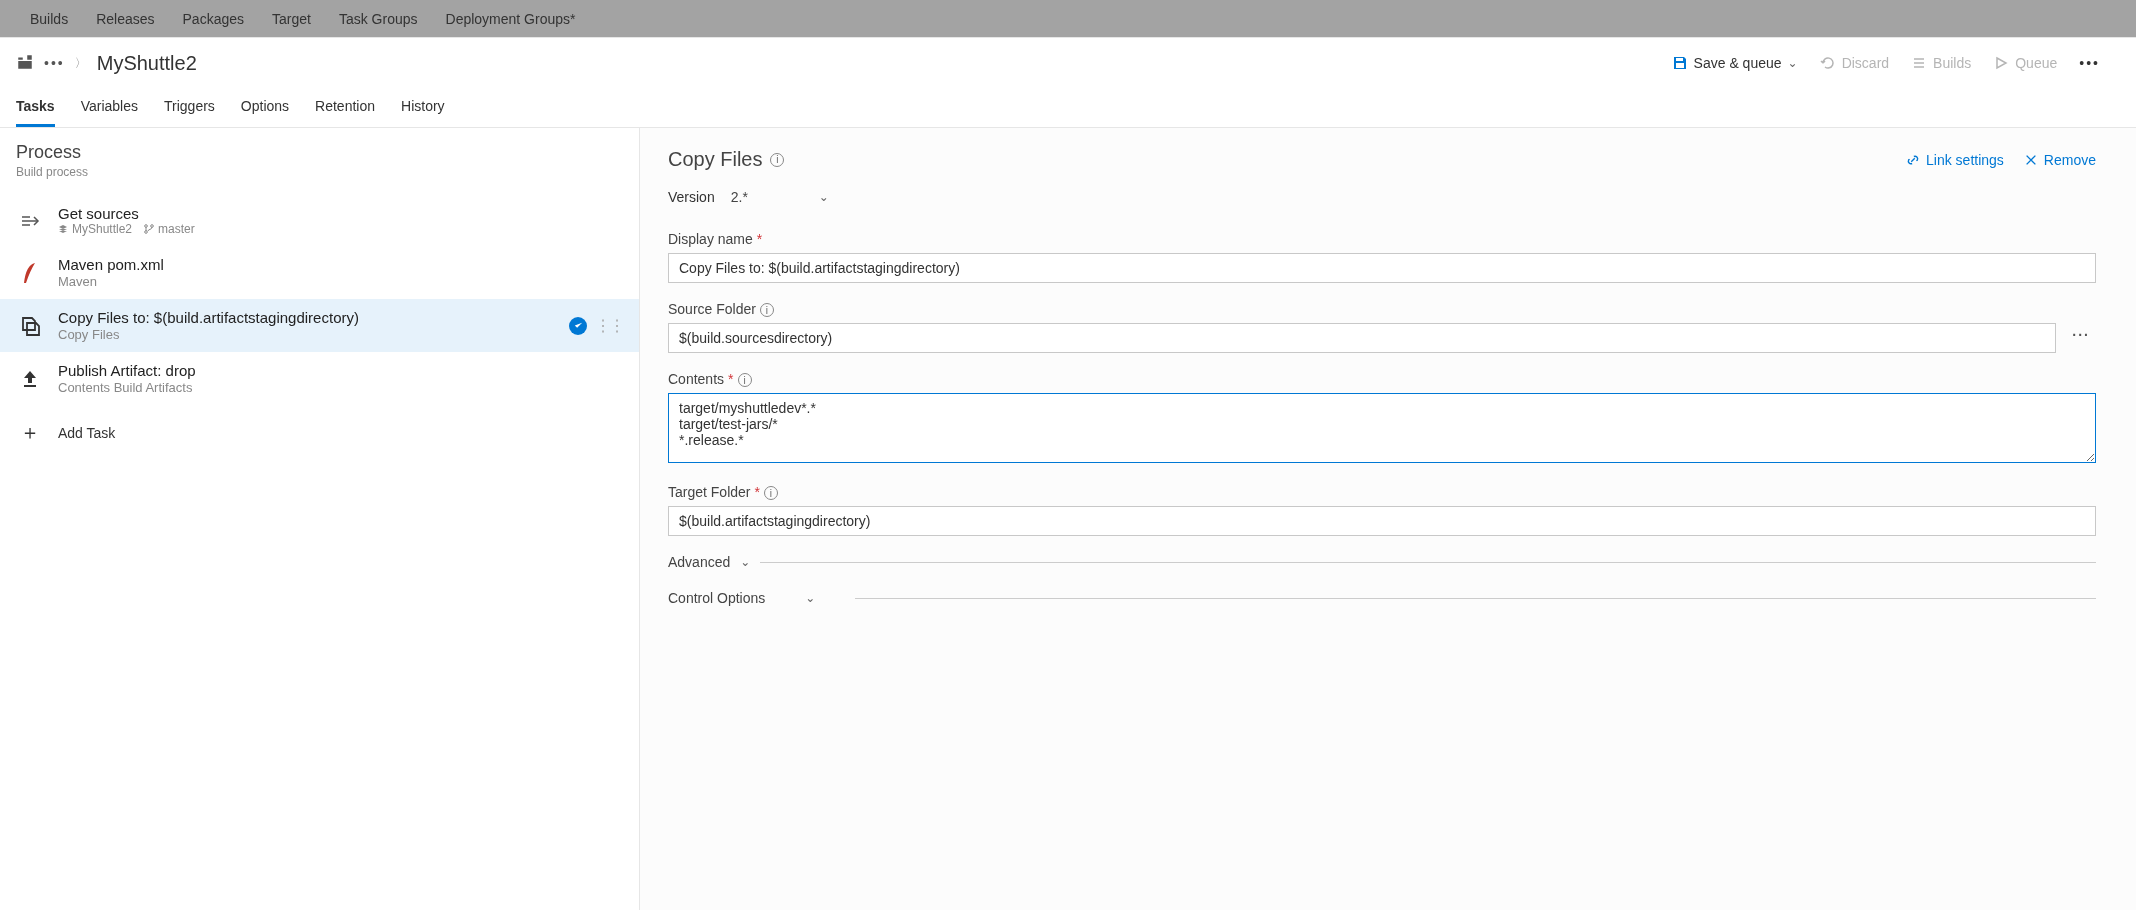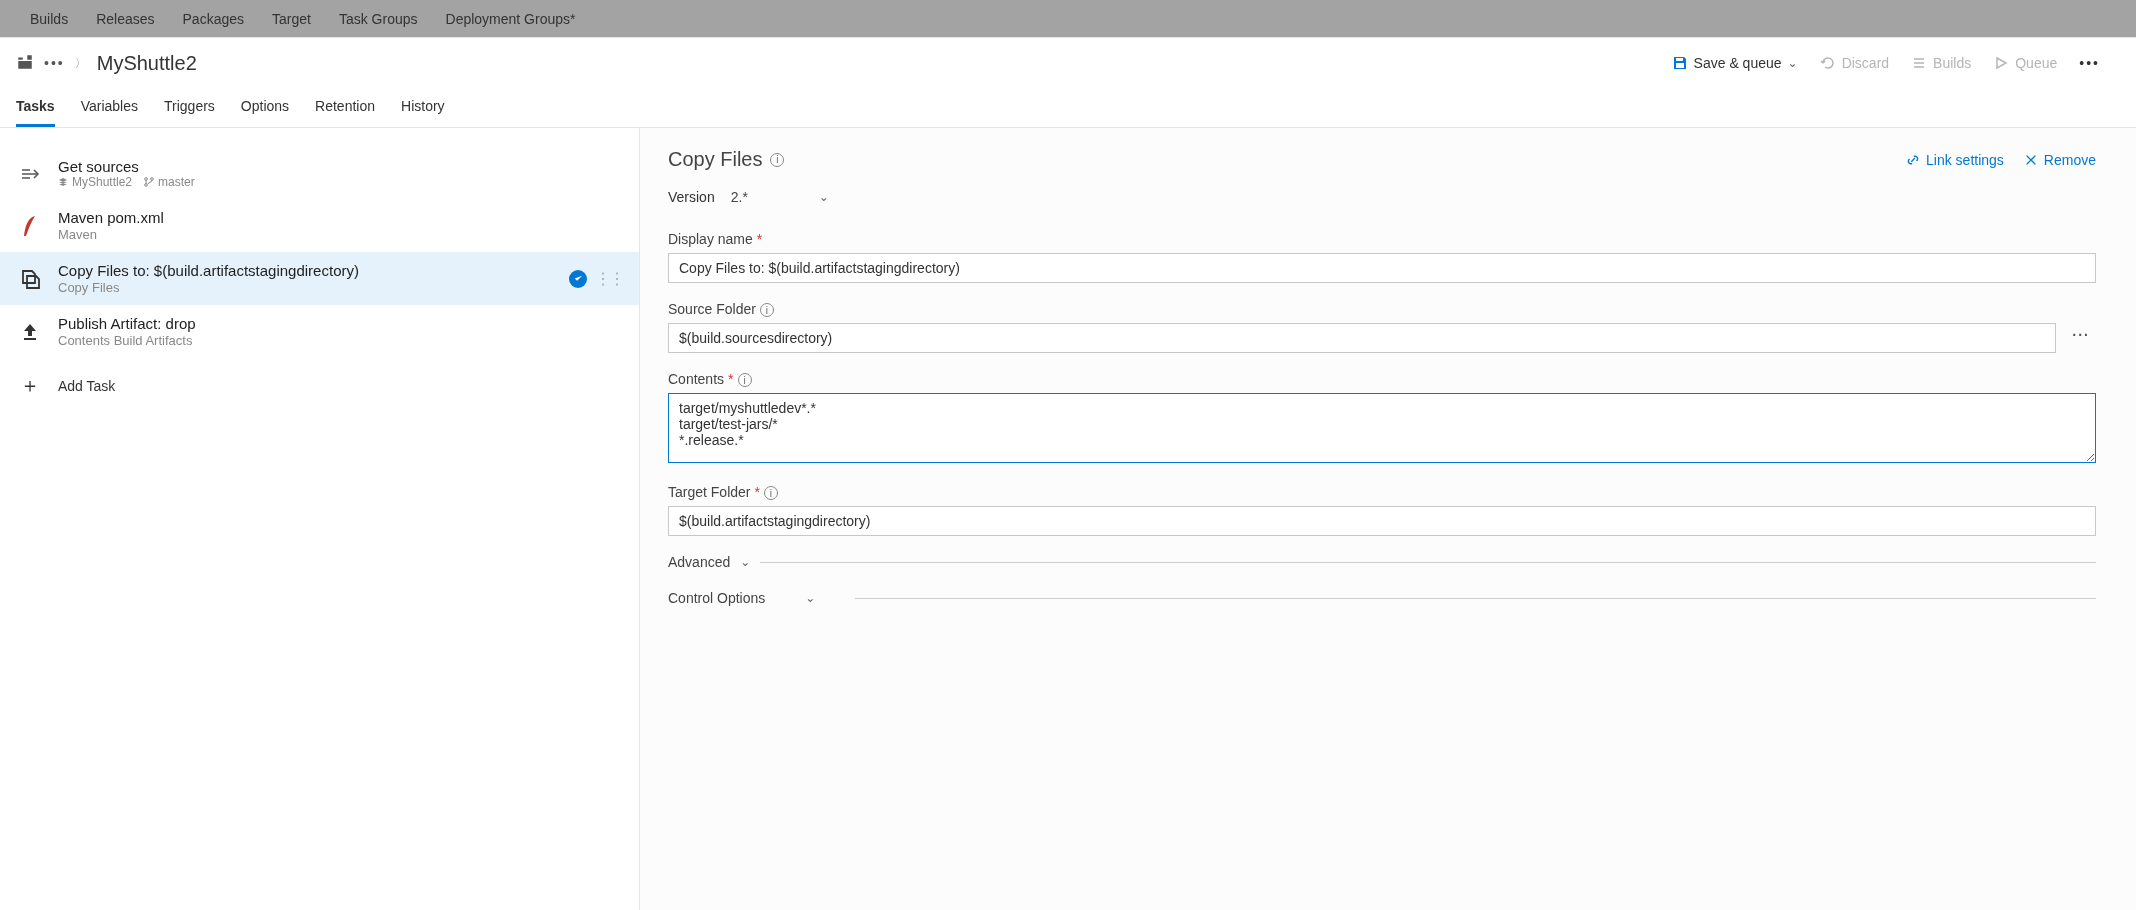--- a/index.html
+++ b/index.html
@@ -242,20 +242,24 @@
   <div class="sub-tab">Variables</div>
   <div class="sub-tab">Triggers</div>
   <div class="sub-tab">Options</div>
   <div class="sub-tab">Retention</div>
   <div class="sub-tab">History</div>
 </div>
 
 <div class="panes">
 
   <div class="left-pane">
+    <div class="process-header">
+      <div class="ptitle">Process</div>
+      <div class="pdesc">Build process</div>
+    </div>
     <div class="task-list">
 
       <div class="task-item">
         <div class="task-icon">
           <svg width="20" height="14" viewBox="0 0 20 14">
               <path stroke="#555" stroke-width="1.5" fill="none" d="M2 3h8M2 7h16M2 11h8"></path>
               <path stroke="#555" stroke-width="1.5" fill="none" d="M14 3l4 4-4 4"></path>
             </svg>
         </div>
         <div class="task-text">

